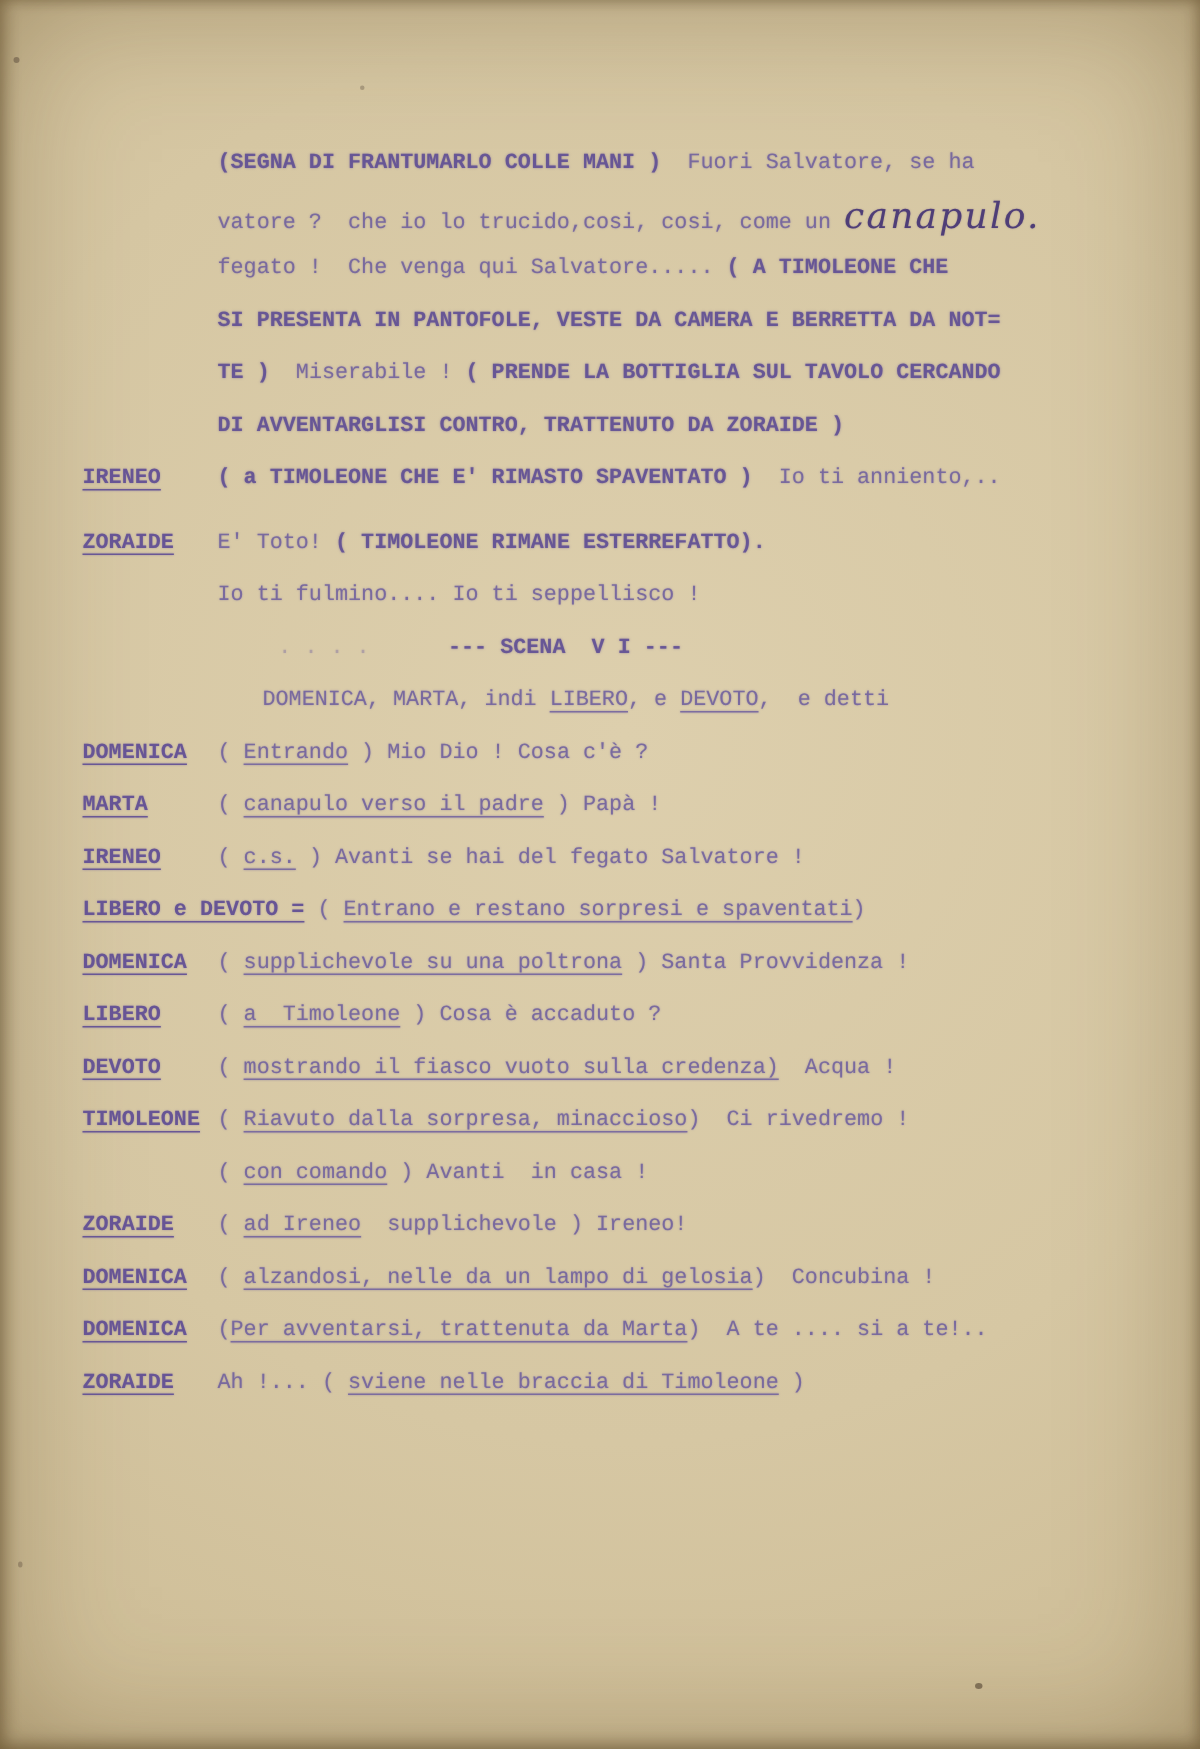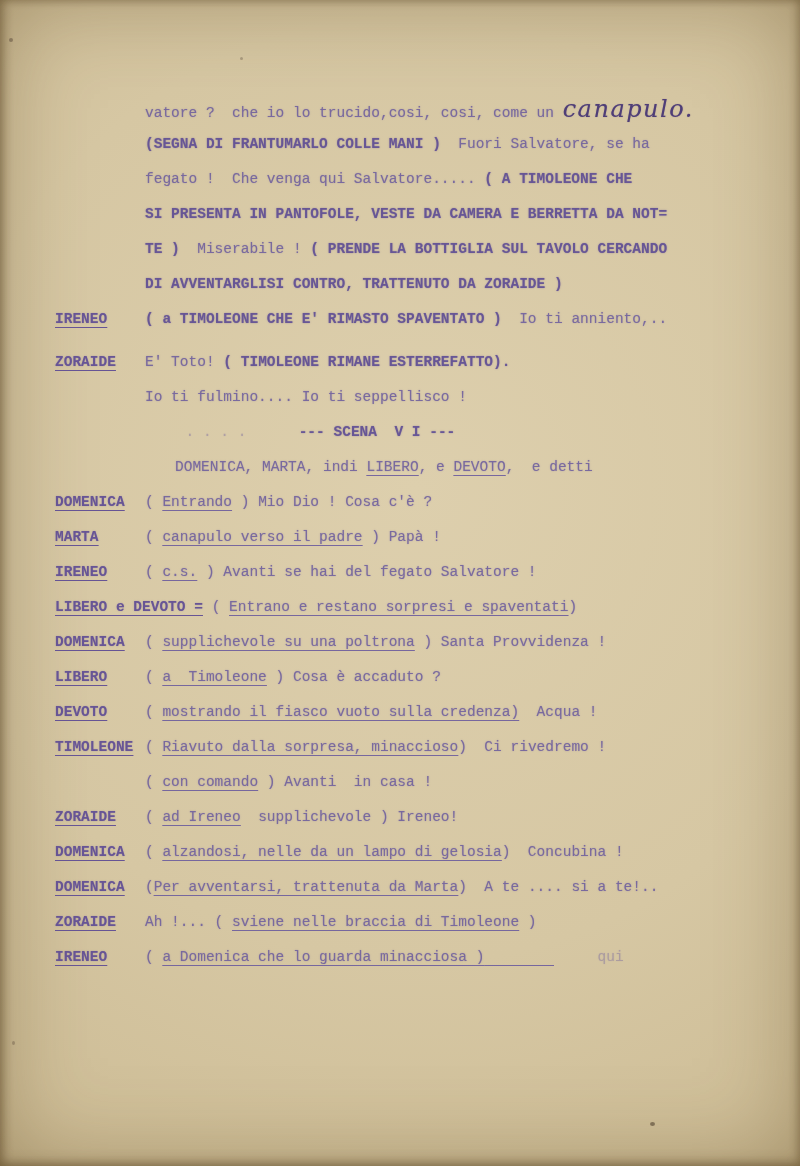--- a/index.html
+++ b/index.html
@@ -53,22 +53,22 @@
   .speck-1{left:650px;top:1122px;width:5px;height:4px;background:rgba(70,55,40,0.55);}
   .speck-2{left:9px;top:38px;width:4px;height:4px;background:rgba(80,65,50,0.45);}
   .speck-3{left:240px;top:57px;width:3px;height:3px;background:rgba(90,75,60,0.35);}
   .speck-4{left:12px;top:1041px;width:3px;height:4px;background:rgba(85,70,55,0.35);}
 </style>
 </head>
 <body>
 
 <div class="paper">
   <div class="text-block">
+      <div class="line cont"><span class="dark">(SEGNA DI FRANTUMARLO COLLE MANI )</span><span class="">  Fuori Salvatore, se ha</span></div>
       <div class="line cont"><span class="">vatore ?  che io lo trucido,cosi, cosi, come un </span><span class="hand">canapulo.</span></div>
-      <div class="line cont"><span class="dark">(SEGNA DI FRANTUMARLO COLLE MANI )</span><span class="">  Fuori Salvatore, se ha</span></div>
       <div class="line cont"><span class="">fegato !  Che venga qui Salvatore..... </span><span class="dark">( A TIMOLEONE CHE</span></div>
       <div class="line cont"><span class="dark">SI PRESENTA IN PANTOFOLE, VESTE DA CAMERA E BERRETTA DA NOT=</span></div>
       <div class="line cont"><span class="dark">TE )</span><span class="">  Miserabile ! </span><span class="dark">( PRENDE LA BOTTIGLIA SUL TAVOLO CERCANDO</span></div>
       <div class="line cont"><span class="dark">DI AVVENTARGLISI CONTRO, TRATTENUTO DA ZORAIDE )</span></div>
       <div class="line"><span class="speaker u">IRENEO</span><span class="dark">( a TIMOLEONE CHE E' RIMASTO SPAVENTATO )</span><span class="">  Io ti anniento,..</span></div>
       <div class="line" style="margin-top: 8px;"><span class="speaker u">ZORAIDE</span><span class="">E' Toto! </span><span class="dark">( TIMOLEONE RIMANE ESTERREFATTO).</span></div>
       <div class="line cont"><span class="">Io ti fulmino.... Io ti seppellisco !</span></div>
       <div class="line"><span class="">               </span><span class="faint">. . . .</span><span class="">      </span><span class="dark">--- SCENA  V I ---</span></div>
       <div class="line cast"><span class="">DOMENICA, MARTA, indi </span><span class="u">LIBERO</span><span class="">, e </span><span class="u">DEVOTO</span><span class="">,  e detti</span></div>
       <div class="line"><span class="speaker u">DOMENICA</span><span class="">( </span><span class="u">Entrando</span><span class=""> ) Mio Dio ! Cosa c'è ?</span></div>
@@ -77,19 +77,18 @@
       <div class="line"><span class="speaker u">LIBERO e DEVOTO =</span><span class=""> ( </span><span class="u">Entrano e restano sorpresi e spaventati</span><span class="">)</span></div>
       <div class="line"><span class="speaker u">DOMENICA</span><span class="">( </span><span class="u">supplichevole su una poltrona</span><span class=""> ) Santa Provvidenza !</span></div>
       <div class="line"><span class="speaker u">LIBERO</span><span class="">( </span><span class="u">a  Timoleone</span><span class=""> ) Cosa è accaduto ?</span></div>
       <div class="line"><span class="speaker u">DEVOTO</span><span class="">( </span><span class="u">mostrando il fiasco vuoto sulla credenza)</span><span class="">  Acqua !</span></div>
       <div class="line"><span class="speaker u">TIMOLEONE</span><span class="">( </span><span class="u">Riavuto dalla sorpresa, minaccioso</span><span class="">)  Ci rivedremo !</span></div>
       <div class="line cont"><span class="">( </span><span class="u">con comando</span><span class=""> ) Avanti  in casa !</span></div>
       <div class="line"><span class="speaker u">ZORAIDE</span><span class="">( </span><span class="u">ad Ireneo</span><span class="">  supplichevole ) Ireneo!</span></div>
       <div class="line"><span class="speaker u">DOMENICA</span><span class="">( </span><span class="u">alzandosi, nelle da un lampo di gelosia</span><span class="">)  Concubina !</span></div>
       <div class="line"><span class="speaker u">DOMENICA</span><span class="">(</span><span class="u">Per avventarsi, trattenuta da Marta</span><span class="">)  A te .... si a te!..</span></div>
       <div class="line"><span class="speaker u">ZORAIDE</span><span class="">Ah !... ( </span><span class="u">sviene nelle braccia di Timoleone</span><span class=""> )</span></div>
-      <div class="line"><span class="speaker u">IRENEO</span><span class="">( </span><span class="u">a Domenica che lo guarda minacciosa )</span><span class="u">        </span><span class="">     </span><span class="faint">qui</span></div>
     </div>
   <div class="speck speck-1"></div>
   <div class="speck speck-2"></div>
   <div class="speck speck-3"></div>
   <div class="speck speck-4"></div>
 </div>
 
 </body></html>

